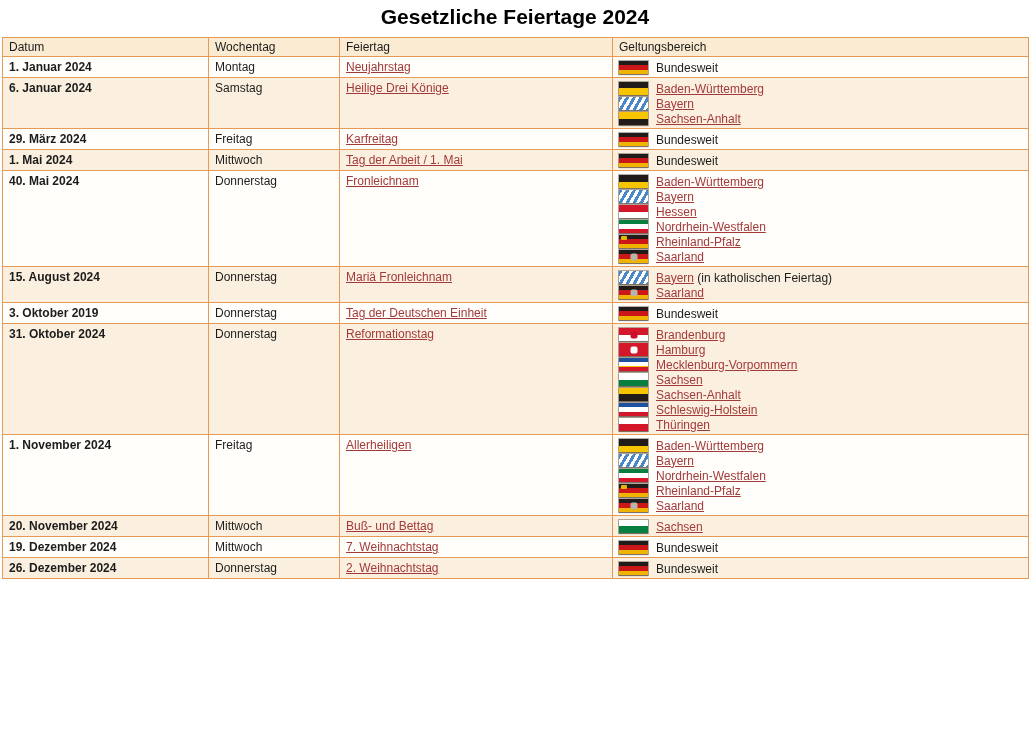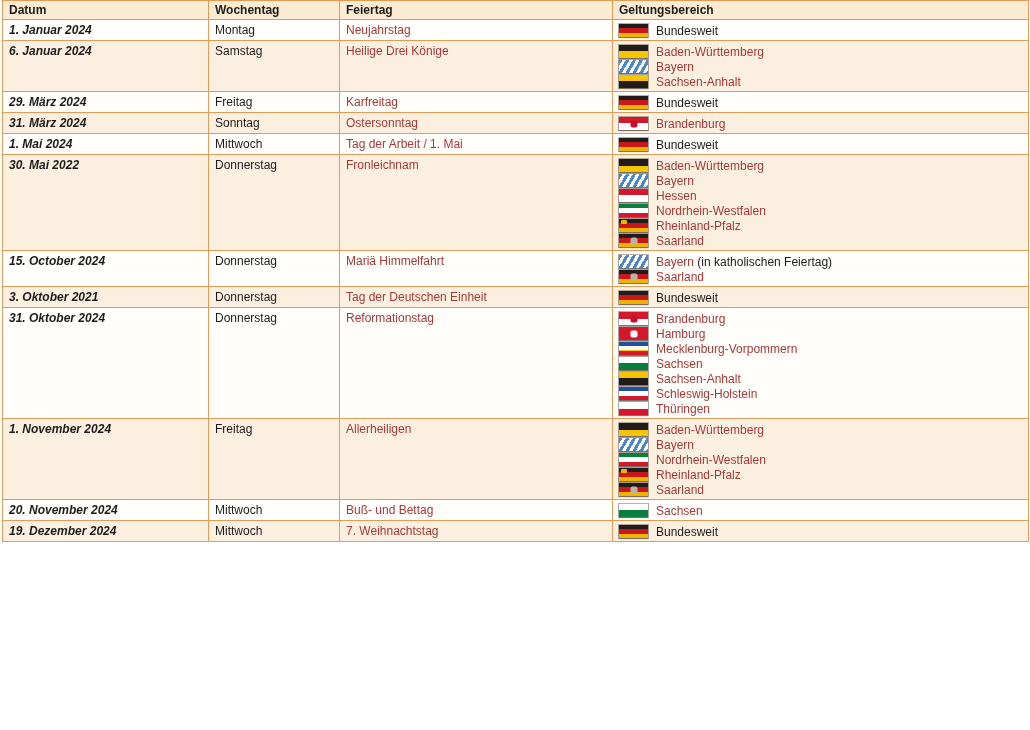--- a/index.html
+++ b/index.html
@@ -20,43 +20,44 @@
     font-weight:bold;letter-spacing:0;color:#000;
   }
   table{
     border-collapse:collapse;table-layout:fixed;width:1026px;margin-left:2px;
   }
   th,td{
     border:1px solid var(--border);vertical-align:top;text-align:left;
     padding:3px 6px 2px;overflow:hidden;
   }
   thead th{
-    background:var(--header-bg);font-weight:bold;padding:2px 6px;height:17px;
+    background:var(--header-bg);font-weight:normal;padding:2px 6px;height:17px;
   }
   tbody tr:nth-child(odd){background:var(--row-bg);}
   tbody tr:nth-child(even){background:var(--row-alt-bg);}
-  td.c-date{font-weight:bold;font-style:italic;}
+  td.c-date{font-weight:bold;}
   a.hlink, a.rlink{
-    color:var(--link);cursor:pointer;
+    color:var(--link);text-decoration:underline;cursor:pointer;
   }
   .region-line{display:flex;align-items:center;gap:8px;height:15px;white-space:nowrap;}
   .flag{
     width:29px;height:13px;flex:0 0 29px;position:relative;display:inline-block;
     outline:1px solid rgba(40,30,20,.35);
     box-shadow:0 1px 1px rgba(70,45,20,.45);
   }
   .emblem{position:absolute;display:block;}
   .emblem.center{left:50%;top:50%;width:7px;height:7px;transform:translate(-50%,-50%);border-radius:2px;}
   .emblem.top-left{left:2px;top:1px;width:6px;height:4px;border-radius:1px;}
   .region-suffix{color:var(--text);}
 </style>
 </head>
 <body>
 
 <div>
+  <h1>Gesetzliche Feiertage 2024</h1>
   <table>
     <colgroup>
       <col style="width:206px">
         <col style="width:131px">
         <col style="width:273px">
         <col style="width:416px">
     </colgroup>
     <thead>
       <tr id="head-row">
           <th>Datum</th>
@@ -101,45 +102,32 @@
           <td>Freitag</td>
           <td><a class="hlink">Karfreitag</a></td>
           <td>
             <div class="region-line">
               <span class="flag" style="background: linear-gradient(rgb(33, 28, 25) 0%, rgb(33, 28, 25) 33.3333%, rgb(204, 23, 25) 33.3333%, rgb(204, 23, 25) 66.6667%, rgb(240, 180, 0) 66.6667%, rgb(240, 180, 0) 100%);"></span>
               <span><span>Bundesweit</span></span>
             </div>
           </td>
         </tr>
         <tr>
-          <td class="c-date">31. März 2024</td>
-          <td>Sonntag</td>
-          <td><a class="hlink">Ostersonntag</a></td>
-          <td>
-            <div class="region-line">
-              <span class="flag" style="background: linear-gradient(rgb(213, 23, 43) 0%, rgb(213, 23, 43) 50%, rgb(255, 255, 255) 50%, rgb(255, 255, 255) 100%);">
-                <span class="emblem center" style="background: rgb(200, 16, 46);"></span>
-              </span>
-              <span><a class="rlink">Brandenburg</a></span>
-            </div>
-          </td>
-        </tr>
-        <tr>
           <td class="c-date">1. Mai 2024</td>
           <td>Mittwoch</td>
           <td><a class="hlink">Tag der Arbeit / 1. Mai</a></td>
           <td>
             <div class="region-line">
               <span class="flag" style="background: linear-gradient(rgb(33, 28, 25) 0%, rgb(33, 28, 25) 33.3333%, rgb(204, 23, 25) 33.3333%, rgb(204, 23, 25) 66.6667%, rgb(240, 180, 0) 66.6667%, rgb(240, 180, 0) 100%);"></span>
               <span><span>Bundesweit</span></span>
             </div>
           </td>
         </tr>
         <tr>
-          <td class="c-date">30. Mai 2022</td>
+          <td class="c-date">40. Mai 2024</td>
           <td>Donnerstag</td>
           <td><a class="hlink">Fronleichnam</a></td>
           <td>
             <div class="region-line">
               <span class="flag" style="background: linear-gradient(rgb(33, 28, 25) 0%, rgb(33, 28, 25) 50%, rgb(246, 197, 0) 50%, rgb(246, 197, 0) 100%);"></span>
               <span><a class="rlink">Baden-Württemberg</a></span>
             </div>
             <div class="region-line">
               <span class="flag" style="background: repeating-linear-gradient(120deg, rgb(74, 134, 200) 0px, rgb(74, 134, 200) 3px, rgb(255, 255, 255) 3px, rgb(255, 255, 255) 6px);"></span>
               <span><a class="rlink">Bayern</a></span>
@@ -160,38 +148,38 @@
             </div>
             <div class="region-line">
               <span class="flag" style="background: linear-gradient(rgb(33, 28, 25) 0%, rgb(33, 28, 25) 33.3333%, rgb(204, 23, 25) 33.3333%, rgb(204, 23, 25) 66.6667%, rgb(240, 180, 0) 66.6667%, rgb(240, 180, 0) 100%);">
                 <span class="emblem center" style="background: rgb(185, 179, 168);"></span>
               </span>
               <span><a class="rlink">Saarland</a></span>
             </div>
           </td>
         </tr>
         <tr>
-          <td class="c-date">15. October 2024</td>
-          <td>Donnerstag</td>
-          <td><a class="hlink">Mariä Himmelfahrt</a></td>
+          <td class="c-date">15. August 2024</td>
+          <td>Donnerstag</td>
+          <td><a class="hlink">Mariä Fronleichnam</a></td>
           <td>
             <div class="region-line">
               <span class="flag" style="background: repeating-linear-gradient(120deg, rgb(74, 134, 200) 0px, rgb(74, 134, 200) 3px, rgb(255, 255, 255) 3px, rgb(255, 255, 255) 6px);"></span>
               <span><a class="rlink">Bayern</a><span class="region-suffix"> (in katholischen Feiertag)</span></span>
             </div>
             <div class="region-line">
               <span class="flag" style="background: linear-gradient(rgb(33, 28, 25) 0%, rgb(33, 28, 25) 33.3333%, rgb(204, 23, 25) 33.3333%, rgb(204, 23, 25) 66.6667%, rgb(240, 180, 0) 66.6667%, rgb(240, 180, 0) 100%);">
                 <span class="emblem center" style="background: rgb(185, 179, 168);"></span>
               </span>
               <span><a class="rlink">Saarland</a></span>
             </div>
           </td>
         </tr>
         <tr>
-          <td class="c-date">3. Oktober 2021</td>
+          <td class="c-date">3. Oktober 2019</td>
           <td>Donnerstag</td>
           <td><a class="hlink">Tag der Deutschen Einheit</a></td>
           <td>
             <div class="region-line">
               <span class="flag" style="background: linear-gradient(rgb(33, 28, 25) 0%, rgb(33, 28, 25) 33.3333%, rgb(204, 23, 25) 33.3333%, rgb(204, 23, 25) 66.6667%, rgb(240, 180, 0) 66.6667%, rgb(240, 180, 0) 100%);"></span>
               <span><span>Bundesweit</span></span>
             </div>
           </td>
         </tr>
         <tr>
@@ -272,20 +260,31 @@
             <div class="region-line">
               <span class="flag" style="background: linear-gradient(rgb(255, 255, 255) 0%, rgb(255, 255, 255) 50%, rgb(7, 128, 63) 50%, rgb(7, 128, 63) 100%);"></span>
               <span><a class="rlink">Sachsen</a></span>
             </div>
           </td>
         </tr>
         <tr>
           <td class="c-date">19. Dezember 2024</td>
           <td>Mittwoch</td>
           <td><a class="hlink">7. Weihnachtstag</a></td>
+          <td>
+            <div class="region-line">
+              <span class="flag" style="background: linear-gradient(rgb(33, 28, 25) 0%, rgb(33, 28, 25) 33.3333%, rgb(204, 23, 25) 33.3333%, rgb(204, 23, 25) 66.6667%, rgb(240, 180, 0) 66.6667%, rgb(240, 180, 0) 100%);"></span>
+              <span><span>Bundesweit</span></span>
+            </div>
+          </td>
+        </tr>
+        <tr>
+          <td class="c-date">26. Dezember 2024</td>
+          <td>Donnerstag</td>
+          <td><a class="hlink">2. Weihnachtstag</a></td>
           <td>
             <div class="region-line">
               <span class="flag" style="background: linear-gradient(rgb(33, 28, 25) 0%, rgb(33, 28, 25) 33.3333%, rgb(204, 23, 25) 33.3333%, rgb(204, 23, 25) 66.6667%, rgb(240, 180, 0) 66.6667%, rgb(240, 180, 0) 100%);"></span>
               <span><span>Bundesweit</span></span>
             </div>
           </td>
         </tr>
       </tbody>
   </table>
 </div>

